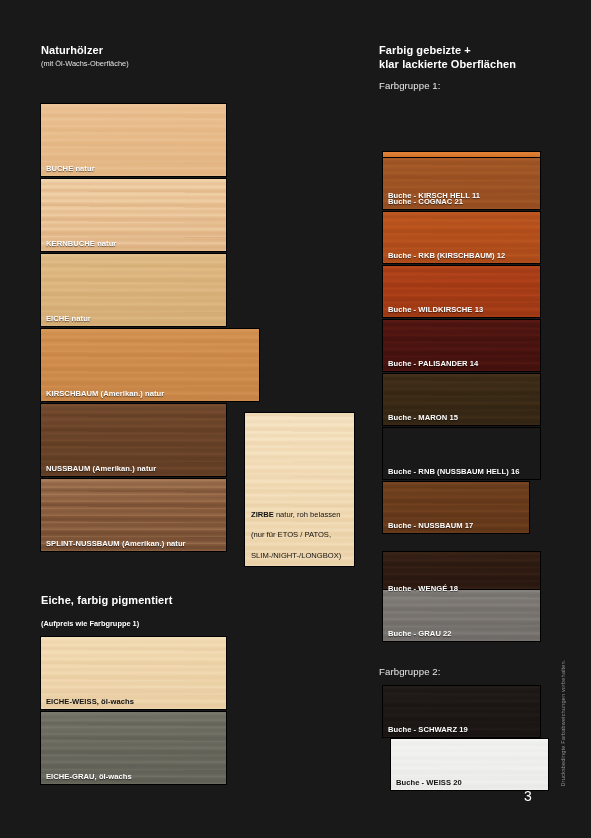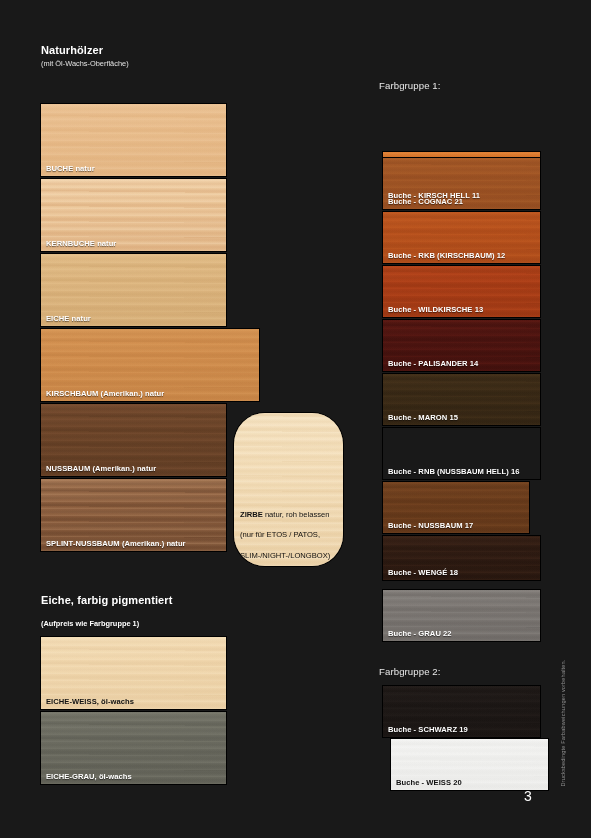--- a/index.html
+++ b/index.html
@@ -112,20 +112,22 @@
   }
 </style>
 </head>
 <body>
 
 <div class="page">
 
   <div class="col-title" style="left:41px; top:44px;">Naturhölzer</div>
   <div class="col-sub" style="left:41px; top:59px;">(mit Öl-Wachs-Oberfläche)</div>
 
+  <div class="col-title" style="left:379px; top:44px;">Farbig gebeizte +
+klar lackierte Oberflächen</div>
   <div class="group-label" style="left:379px; top:80px;">Farbgruppe 1:</div>
 
   <div id="natur-swatches">
       <div class="swatch" style="left: 41px; top: 104px; width: 185px; height: 72px;">
         <div class="grain" style="background: repeating-linear-gradient(0deg, rgba(240, 205, 164, 0.3) 0px, rgba(240, 205, 164, 0) 2px, rgba(217, 167, 113, 0.22) 4px, rgba(217, 167, 113, 0) 7px), repeating-linear-gradient(0.6deg, rgba(217, 167, 113, 0.18) 0px, rgba(217, 167, 113, 0) 5px, rgba(240, 205, 164, 0.16) 9px, rgba(240, 205, 164, 0) 15px), linear-gradient(178deg, rgba(240, 205, 164, 0.35) 0%, rgba(232, 188, 139, 0) 38%, rgba(217, 167, 113, 0.3) 100%), linear-gradient(rgb(232, 188, 139), rgb(232, 188, 139));"></div>
         <div class="cap light">BUCHE natur</div>
       </div>
       <div class="swatch" style="left: 41px; top: 179px; width: 185px; height: 72px;">
         <div class="grain" style="background: repeating-linear-gradient(0deg, rgba(247, 224, 192, 0.3) 0px, rgba(247, 224, 192, 0) 2px, rgba(201, 143, 92, 0.22) 4px, rgba(201, 143, 92, 0) 7px), repeating-linear-gradient(0.6deg, rgba(201, 143, 92, 0.18) 0px, rgba(201, 143, 92, 0) 5px, rgba(247, 224, 192, 0.16) 9px, rgba(247, 224, 192, 0) 15px), linear-gradient(178deg, rgba(247, 224, 192, 0.35) 0%, rgba(236, 199, 154, 0) 38%, rgba(201, 143, 92, 0.3) 100%), linear-gradient(rgb(236, 199, 154), rgb(236, 199, 154));"></div>
         <div class="cap light">KERNBUCHE natur</div>
@@ -141,21 +143,21 @@
       <div class="swatch" style="left: 41px; top: 404px; width: 185px; height: 72px;">
         <div class="grain" style="background: repeating-linear-gradient(0deg, rgba(133, 87, 58, 0.3) 0px, rgba(133, 87, 58, 0) 2px, rgba(76, 47, 27, 0.22) 4px, rgba(76, 47, 27, 0) 7px), repeating-linear-gradient(0.6deg, rgba(76, 47, 27, 0.18) 0px, rgba(76, 47, 27, 0) 5px, rgba(133, 87, 58, 0.16) 9px, rgba(133, 87, 58, 0) 15px), linear-gradient(178deg, rgba(133, 87, 58, 0.35) 0%, rgba(107, 68, 40, 0) 38%, rgba(76, 47, 27, 0.3) 100%), linear-gradient(rgb(107, 68, 40), rgb(107, 68, 40));"></div>
         <div class="cap light">NUSSBAUM (Amerikan.) natur</div>
       </div>
       <div class="swatch" style="left: 41px; top: 479px; width: 185px; height: 72px;">
         <div class="grain" style="background: repeating-linear-gradient(0deg, rgba(197, 154, 116, 0.3) 0px, rgba(197, 154, 116, 0) 2px, rgba(79, 50, 32, 0.22) 4px, rgba(79, 50, 32, 0) 7px), repeating-linear-gradient(0.6deg, rgba(79, 50, 32, 0.18) 0px, rgba(79, 50, 32, 0) 5px, rgba(197, 154, 116, 0.16) 9px, rgba(197, 154, 116, 0) 15px), linear-gradient(178deg, rgba(197, 154, 116, 0.35) 0%, rgba(138, 92, 60, 0) 38%, rgba(79, 50, 32, 0.3) 100%), linear-gradient(rgb(138, 92, 60), rgb(138, 92, 60));"></div>
         <div class="cap light">SPLINT-NUSSBAUM (Amerikan.) natur</div>
       </div>
     </div>
 
-  <div class="swatch" id="zirbe-swatch" style="left:234px; top:413px; width:109px; height:153px;border-radius:31px;">
+  <div class="swatch" id="zirbe-swatch" style="left:245px; top:413px; width:109px; height:153px;">
     <div class="grain" style="background: repeating-linear-gradient(0deg, rgba(249, 236, 210, 0.3) 0px, rgba(249, 236, 210, 0) 2px, rgba(220, 189, 141, 0.22) 4px, rgba(220, 189, 141, 0) 7px), repeating-linear-gradient(0.6deg, rgba(220, 189, 141, 0.18) 0px, rgba(220, 189, 141, 0) 5px, rgba(249, 236, 210, 0.16) 9px, rgba(249, 236, 210, 0) 15px), linear-gradient(178deg, rgba(249, 236, 210, 0.35) 0%, rgba(243, 221, 184, 0) 38%, rgba(220, 189, 141, 0.3) 100%), linear-gradient(rgb(243, 221, 184), rgb(243, 221, 184));"></div>
     <div class="capblock">
       <b>ZIRBE</b><span> natur, roh belassen</span><br>
       <span>(nur für ETOS / PATOS,</span><br>
       <span>SLIM-/NIGHT-/LONGBOX)</span>
     </div>
   </div>
 
   <div class="col-title" style="left:41px; top:594px;">Eiche, farbig pigmentiert</div>
   <div class="col-sub" style="left:41px; top:636px;padding-left:24px;">mit Öl-Wachs-Oberfläche</div>
@@ -198,21 +200,21 @@
         <div class="cap light">Buche - MARON 15</div>
       </div>
       <div class="swatch" style="left: 383px; top: 428px; width: 157px; height: 51px;">
         <div class="grain"></div>
         <div class="cap light">Buche - RNB (NUSSBAUM HELL) 16</div>
       </div>
       <div class="swatch" style="left: 383px; top: 482px; width: 146px; height: 51px;">
         <div class="grain" style="background: repeating-linear-gradient(0deg, rgba(133, 80, 40, 0.3) 0px, rgba(133, 80, 40, 0) 2px, rgba(79, 43, 18, 0.22) 4px, rgba(79, 43, 18, 0) 7px), repeating-linear-gradient(0.6deg, rgba(79, 43, 18, 0.18) 0px, rgba(79, 43, 18, 0) 5px, rgba(133, 80, 40, 0.16) 9px, rgba(133, 80, 40, 0) 15px), linear-gradient(178deg, rgba(133, 80, 40, 0.35) 0%, rgba(106, 60, 28, 0) 38%, rgba(79, 43, 18, 0.3) 100%), linear-gradient(rgb(106, 60, 28), rgb(106, 60, 28));"></div>
         <div class="cap light">Buche - NUSSBAUM 17</div>
       </div>
-      <div class="swatch" style="left: 383px; top: 536px; width: 157px; height: 44px;">
+      <div class="swatch" style="left: 383px; top: 552px; width: 157px; height: 44px;">
         <div class="grain" style="background: repeating-linear-gradient(0deg, rgba(74, 45, 30, 0.3) 0px, rgba(74, 45, 30, 0) 2px, rgba(28, 15, 9, 0.22) 4px, rgba(28, 15, 9, 0) 7px), repeating-linear-gradient(0.6deg, rgba(28, 15, 9, 0.18) 0px, rgba(28, 15, 9, 0) 5px, rgba(74, 45, 30, 0.16) 9px, rgba(74, 45, 30, 0) 15px), linear-gradient(178deg, rgba(74, 45, 30, 0.35) 0%, rgba(46, 27, 18, 0) 38%, rgba(28, 15, 9, 0.3) 100%), linear-gradient(rgb(46, 27, 18), rgb(46, 27, 18));"></div>
         <div class="cap light">Buche - WENGÉ 18</div>
       </div>
       <div class="swatch" style="left: 383px; top: 590px; width: 157px; height: 51px;">
         <div class="grain" style="background: repeating-linear-gradient(0deg, rgba(147, 144, 140, 0.3) 0px, rgba(147, 144, 140, 0) 2px, rgba(92, 88, 85, 0.22) 4px, rgba(92, 88, 85, 0) 7px), repeating-linear-gradient(0.6deg, rgba(92, 88, 85, 0.18) 0px, rgba(92, 88, 85, 0) 5px, rgba(147, 144, 140, 0.16) 9px, rgba(147, 144, 140, 0) 15px), linear-gradient(178deg, rgba(147, 144, 140, 0.35) 0%, rgba(123, 118, 114, 0) 38%, rgba(92, 88, 85, 0.3) 100%), linear-gradient(rgb(123, 118, 114), rgb(123, 118, 114));"></div>
         <div class="cap light">Buche - GRAU 22</div>
       </div>
     </div>
 
   <div class="group-label" style="left:379px; top:666px;">Farbgruppe 2:</div>

